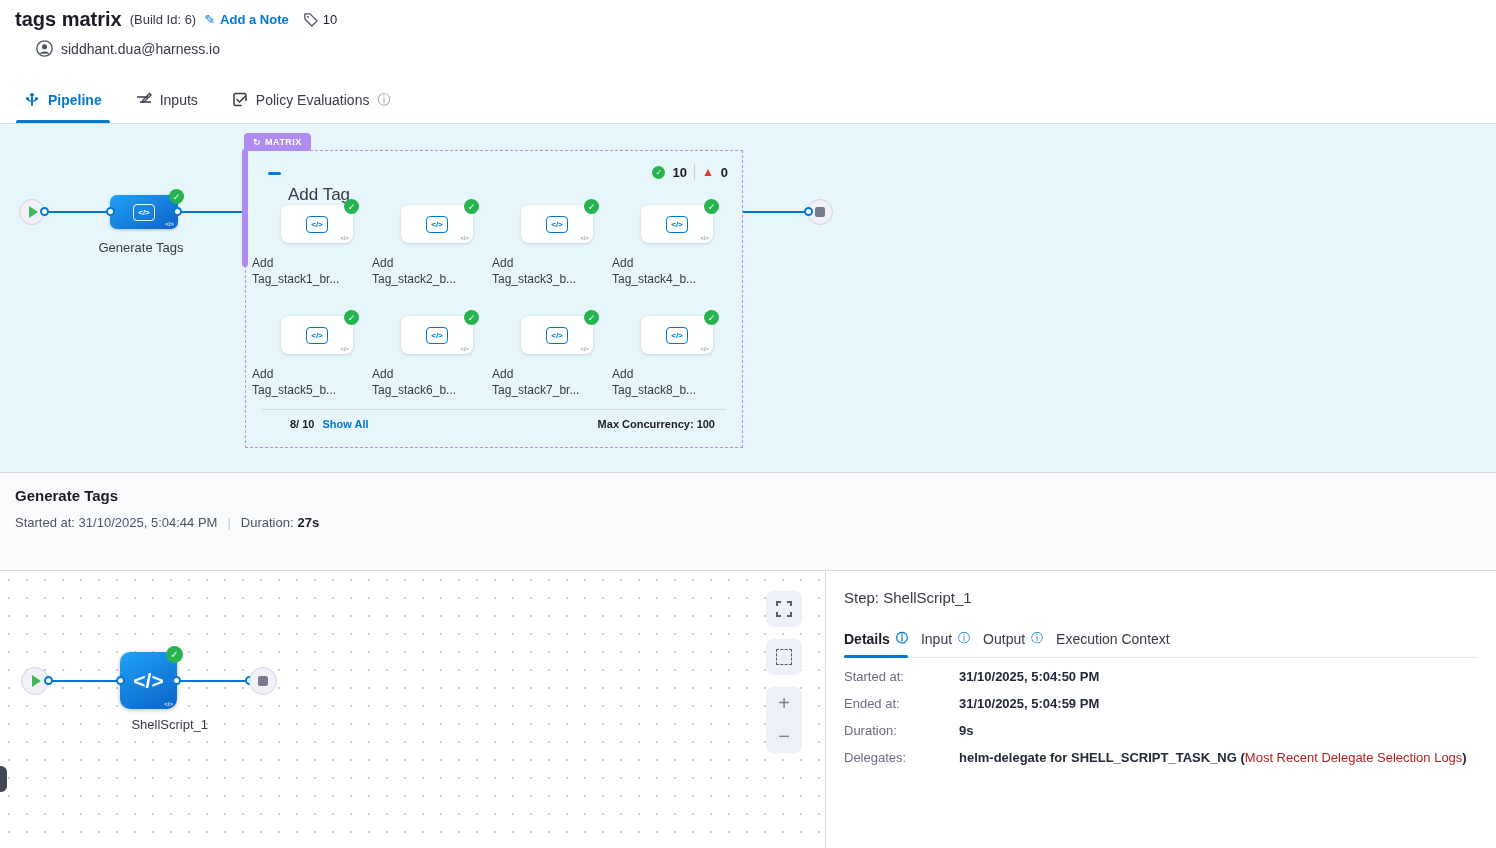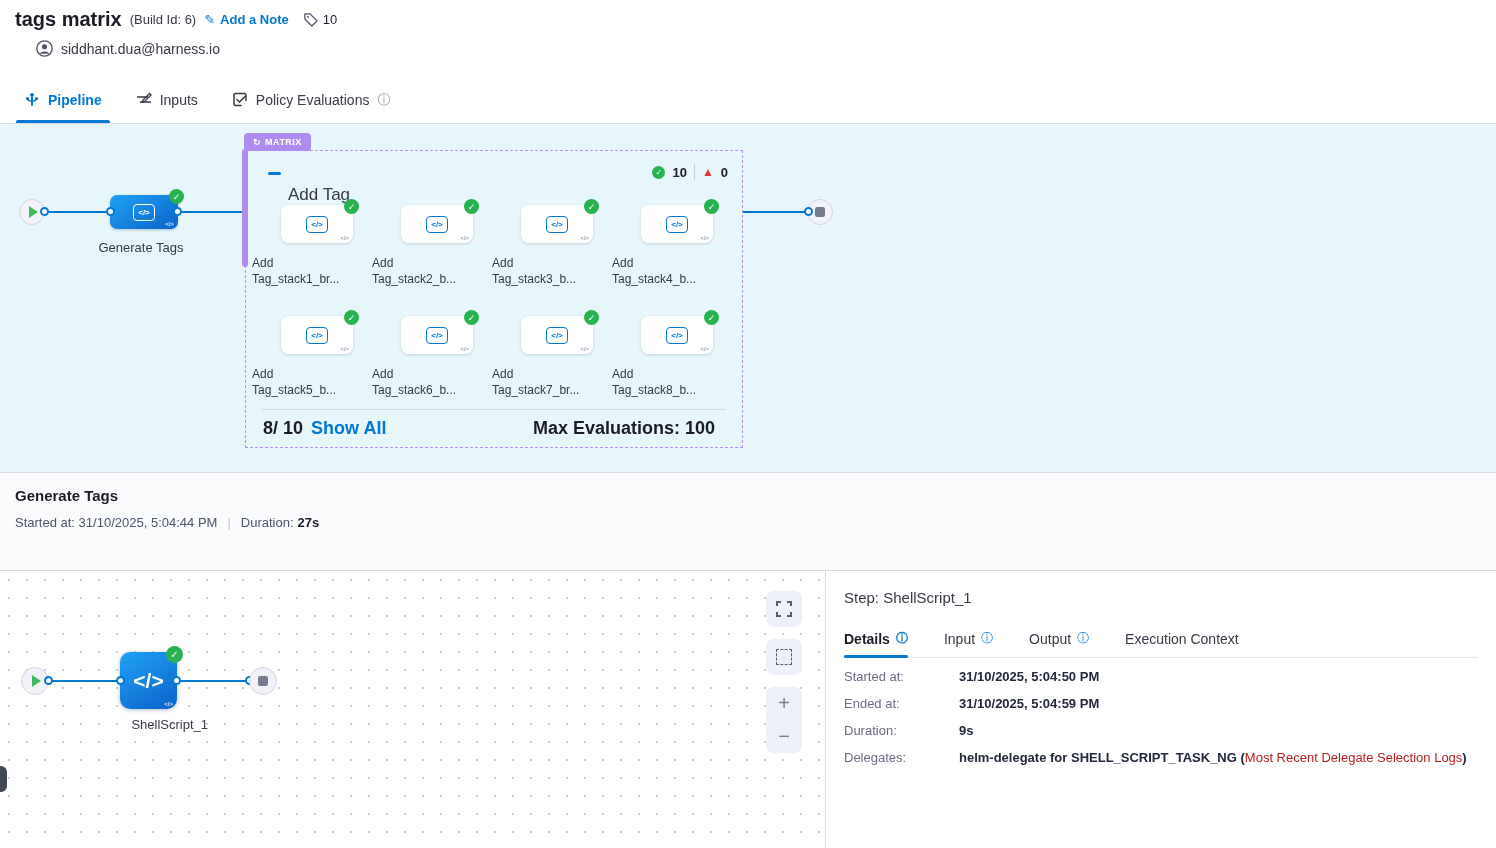--- a/index.html
+++ b/index.html
@@ -46,21 +46,21 @@
   .mminus { position:absolute; left:22px; top:21px; width:13px; height:2.5px; background:#0278d5; border-radius:2px; cursor:pointer; }
   .mtitle { position:absolute; left:42px; top:14px; font-size:17px; color:#383946;margin-top:20px; }
   .mcounts { position:absolute; right:14px; top:13px; display:flex; align-items:center; gap:7px; font-size:13px; font-weight:bold; color:#1c1c28; }
   .greendot { width:13px; height:13px; border-radius:50%; background:#27b34f; color:#fff; font-size:8px; font-weight:bold; display:flex; align-items:center; justify-content:center; }
   .redtri { color:#e43535; font-size:12px; line-height:12px; position:relative; }
   .vdiv { width:1px; height:16px; background:#c9cbd9; }
   .mcard { position:absolute; width:72px; height:38px; background:#fff; border-radius:8px; box-shadow:0 1px 3px rgba(40,50,80,.18); display:flex; align-items:center; justify-content:center; cursor:pointer; }
   .mcard .cornercode { color:#9aa0b5; }
   .mlabel { position:absolute; width:130px; text-align:left; font-size:12px; line-height:16px; color:#383946; }
   .mdivider { position:absolute; left:16px; right:16px; top:258px; height:1px; background:#d5d7e3; }
-  .mfooter { position:absolute; left:17px; right:27px; top:267px; display:flex; justify-content:space-between; font-size:18px; font-weight:bold; color:#1c1c28; }
+  .mfooter { position:absolute; left:44px; right:27px; top:267px; display:flex; justify-content:space-between; font-size:11px; font-weight:bold; color:#1c1c28; }
   .showall { color:#0278d5; margin-left:8px; cursor:pointer; }
 
   
   .summary { height:98px; background:#fafbfc; border-top:1px solid #d9dae5; padding:14px 0 0 15px; }
   .sum-title { font-size:15px; font-weight:bold; color:#1c1c28; }
   .sum-meta { margin-top:11px; font-size:13px; color:#4f5368; display:flex; align-items:center; }
   .sum-meta b { color:#1c1c28; margin-left:4px; }
   .pipe { color:#c9cbd9; margin:0 10px; }
 
   
@@ -73,21 +73,21 @@
   .cnode-label { position:absolute; left:88px; top:146px; width:120px; text-align:right; font-size:13px; color:#383946; }
   .cline { position:absolute; height:2px; background:#0278d5; top:109px; }
   .ctl { position:absolute; width:36px; background:#eef0f7; border-radius:8px; display:flex; flex-direction:column; align-items:center; justify-content:center; color:#5a5d72; cursor:pointer; }
   .ctl svg { display:block; }
   .zoombtn { font-size:20px; height:33px; display:flex; align-items:center; justify-content:center; width:100%; cursor:pointer; color:#7a7d90; }
   .handle { position:absolute; left:0; top:195px; width:7px; height:26px; background:#434654; border-radius:0 6px 6px 0; cursor:pointer; }
 
   
   .panel { position:absolute; left:825px; right:0; top:0; bottom:0; background:#fff; border-left:1px solid #d9dae5; padding:18px 0 0 18px; }
   .panel-title { font-size:15px; color:#383946; }
-  .ptabs { display:flex; gap:36px; margin-top:24px; border-bottom:1px solid #e3e5ee; width:calc(100% - 18px);text-align:center; }
+  .ptabs { display:flex; gap:13px; margin-top:24px; border-bottom:1px solid #e3e5ee; width:calc(100% - 18px);text-align:center; }
   .ptab { font-size:14px; color:#383946; padding-bottom:10px; display:flex; align-items:center; gap:6px; position:relative; cursor:pointer; }
   .ptab.active { font-weight:bold; color:#1c1c28; }
   .ptab.active::after { content:""; position:absolute; left:0; right:0; bottom:-1px; height:3px; background:#0278d5; border-radius:2px; }
   .ptab .infoicon { color:#0278d5; font-size:12px; }
   .drow { display:flex; margin-top:11px; font-size:13px; line-height:16px; }
   .drow:first-of-type { margin-top:16px; }
   .dlabel { width:115px; color:#6b6d85; flex:none; }
   .dvalue { font-weight:bold; color:#22283a; }
   .dvalue .link { color:#b91c1c; font-weight:normal; cursor:pointer; }
   .dbtn { margin-left:115px; margin-top:9px; border:1px solid #0278d5; color:#0278d5; background:#fff; font-size:13px; font-weight:bold; border-radius:5px; padding:6px 18px; cursor:pointer; font-family:inherit; }
@@ -254,21 +254,21 @@
         <div>Tag_stack7_br...</div>
       </div>
     <div class="mlabel" style="left:366px;top:215px;">
         <div>Add</div>
         <div>Tag_stack8_b...</div>
       </div>
 
     <div class="mdivider"></div>
     <div class="mfooter">
       <span><span>8/ 10</span><span class="showall">Show All</span></span>
-      <span>Max Evaluations: 100</span>
+      <span>Max Concurrency: 100</span>
     </div>
   </div>
 
   <div class="endnode" style="left:807px;top:75px;">
       <div class="stopsq"></div>
     </div>
   <span class="dot" style="left:804px;top:83px;"></span>
 </div>
 
 <div class="summary">

